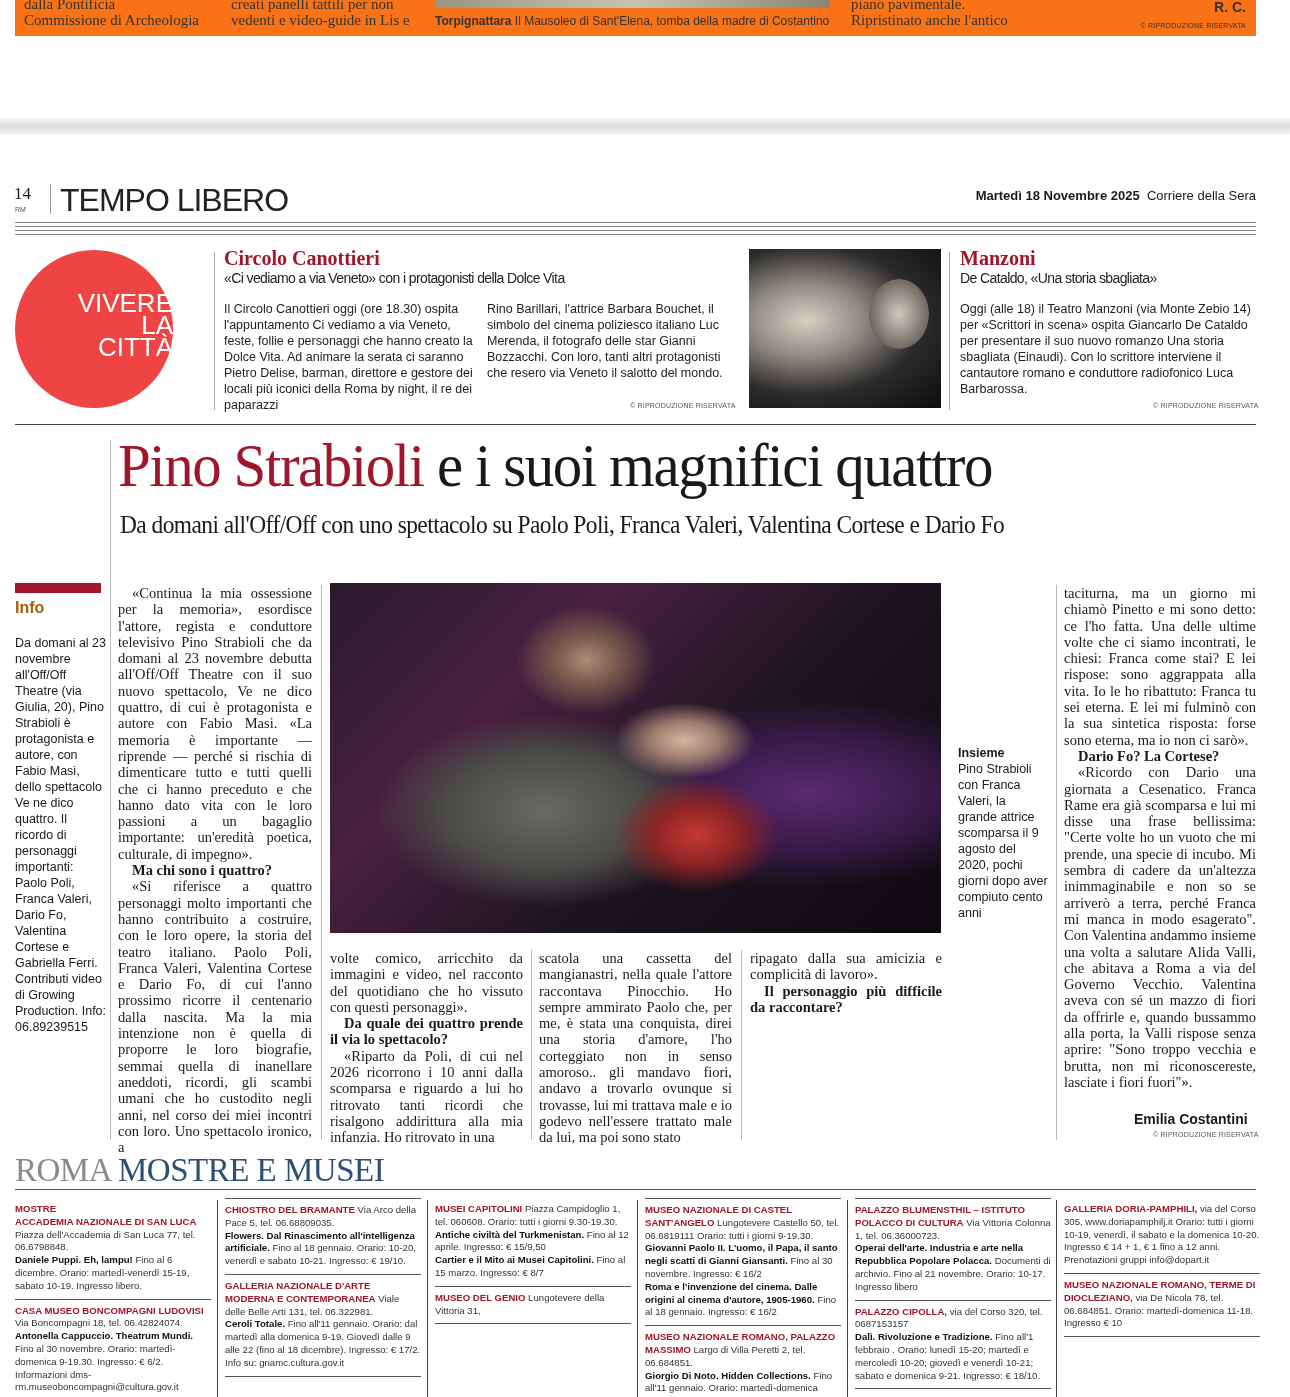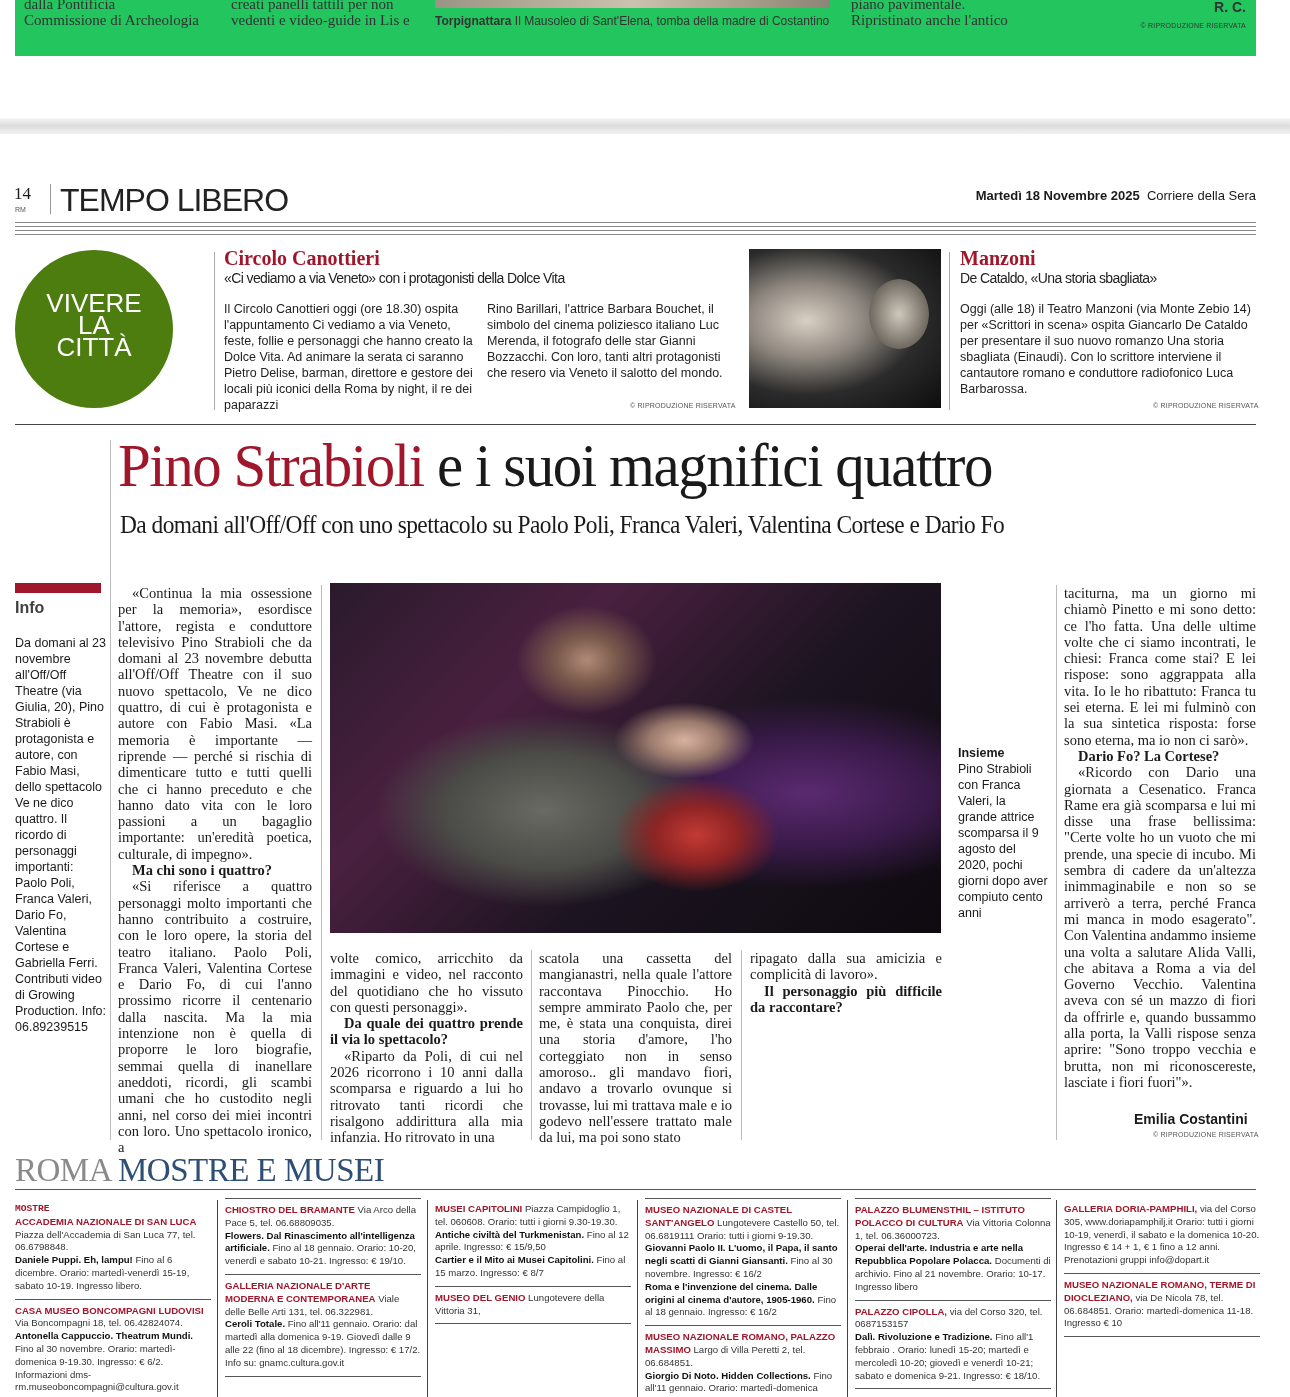--- a/index.html
+++ b/index.html
@@ -4,52 +4,52 @@
 <style>
   * { box-sizing: border-box; margin: 0; padding: 0; }
   html, body { width: 1290px; height: 1397px; background: #fff; overflow: hidden; }
   body { position: relative; font-family: "Liberation Serif", serif; color: #1a1a1a; }
   .abs { position: absolute; }
   .sans { font-family: "Liberation Sans", sans-serif; }
   .serif { font-family: "Liberation Serif", serif; }
   .red { color: #a0162a; }
 
   
-  #prev-strip { left: 15px; top: 0; width: 1241px; height: 56px; background: #22c55e; }
+  #prev-strip { left: 15px; top: 0; width: 1241px; height: 36px; background: #f97316; }
   #prev-strip .c { position: absolute; font-size: 15px; line-height: 16px; color: #333; }
   #prev-photo { position: absolute; left: 420px; top: 0; width: 395px; height: 8px; background: linear-gradient(90deg,#9a9484,#c8c2ae,#8c8474); }
   #page-sep { left: 0; top: 118px; width: 1290px; height: 16px; background: linear-gradient(#f6f6f6,#dcdcdc,#f2f2f2); }
 
   
   #page-num { left: 14px; top: 184px; font-size: 17px; font-family: "Liberation Serif", serif; }
   #page-rm { left: 15px; top: 206px; font-size: 7px; font-family: "Liberation Sans", sans-serif; color: #555; }
   #hdr-div { left: 50px; top: 184px; width: 1px; height: 30px; background: #999; }
   #section-title { left: 60px; top: 182px; font-size: 32px; font-family: "Liberation Sans", sans-serif; font-weight: 300; letter-spacing: -1px; color: #222; }
   #date-line { right: 34px; top: 188px; font-size: 13px; font-family: "Liberation Sans", sans-serif; }
   #date-line b { font-weight: bold; }
   .hline { position: absolute; left: 15px; width: 1241px; height: 1px; background: #888; }
 
   
-  #vivere { left: 15px; top: 250px; width: 158px; height: 158px; border-radius: 50%; background: #4d7c0f; color: #fff; text-align: center; font-family: "Liberation Sans", sans-serif; font-size: 26px; line-height: 22px; padding-top: 42px; font-weight: 300; }
+  #vivere { left: 15px; top: 250px; width: 158px; height: 158px; border-radius: 50%; background: #ef4444; color: #fff; text-align: right; font-family: "Liberation Sans", sans-serif; font-size: 26px; line-height: 22px; padding-top: 42px; font-weight: 300; }
 
   .vline { position: absolute; width: 1px; background: #aaa; }
   .kicker { font-family: "Liberation Serif", serif; font-weight: bold; font-size: 20px; color: #a0162a; }
   .subhead { font-family: "Liberation Sans", sans-serif; font-size: 14px; letter-spacing: -0.6px; color: #222; }
   .brief { font-family: "Liberation Sans", sans-serif; font-size: 12.5px; line-height: 16px; color: #222; }
   .copy { font-family: "Liberation Sans", sans-serif; font-size: 7px; color: #555; letter-spacing: 0.2px; }
 
   #photo-dolce { left: 749px; top: 249px; width: 192px; height: 159px; background: radial-gradient(ellipse at 30% 45%, #d8d0c4 0%, #8f8880 30%, #2b2b2b 60%, #0d0d0d 100%); }
   #photo-dolce .p2 { position:absolute; left:120px; top:30px; width:60px; height:70px; border-radius:50%; background: radial-gradient(#cfc8bc,#6e6860 70%,transparent 72%); }
 
   
   #headline { left: 118px; top: 430px; font-size: 62px; font-family: "Liberation Serif", serif; letter-spacing: -1.5px; line-height: 70px; white-space: nowrap; transform: scaleX(0.95); transform-origin: left; }
   #deck { left: 120px; top: 510px; font-size: 26px; font-family: "Liberation Serif", serif; letter-spacing: -0.6px; white-space: nowrap; transform: scaleX(0.90); transform-origin: left; }
 
   #info-bar { left: 15px; top: 583px; width: 86px; height: 10px; background: #a0162a; }
-  #info-title { left: 15px; top: 599px; font-family: "Liberation Sans", sans-serif; font-weight: bold; font-size: 16px; color: #404040; }
+  #info-title { left: 15px; top: 599px; font-family: "Liberation Sans", sans-serif; font-weight: bold; font-size: 16px; color: #a16207; }
   #info-body { left: 15px; top: 635px; width: 92px; font-family: "Liberation Sans", sans-serif; font-size: 12.5px; line-height: 16px; }
 
   .col { position: absolute; font-size: 14.5px; line-height: 16.3px; text-align: justify; hyphens: auto; font-family: "Liberation Serif", serif; }
   .col p { text-indent: 14px; }
   .col p.q { font-weight: bold; }
   .col p.nb { text-indent: 0; }
 
   #photo-main { left: 330px; top: 583px; width: 611px; height: 350px; background:
       radial-gradient(ellipse at 42% 22%, #b08a78 0%, #7a5a4c 6%, transparent 14%),
       radial-gradient(ellipse at 58% 45%, #d9b2a0 0%, #9a7a6c 7%, transparent 14%),
@@ -65,21 +65,21 @@
   #byline-copy { left: 1153px; top: 1131px; }
 
   
   #listing-title { left: 15px; top: 1152px; font-size: 33px; font-family: "Liberation Serif", serif; letter-spacing: -0.5px; }
   #listing-title .g { color: #8a8a8a; }
   #listing-title .b { color: #2d4e75; }
   .lcol { position: absolute; top: 1198px; width: 196px; font-family: "Liberation Sans", sans-serif; font-size: 9.6px; line-height: 12.8px; color: #333; }
   .lcol .entry { border-bottom: 1px solid #555; padding: 5px 0 6px; }
   .lcol .nm { color: #a0162a; font-weight: bold; }
   .lcol .tt { color: #111; font-weight: bold; }
-  .lcol .cat { color: #a0162a; font-weight: bold; display:block;font-family:Liberation Mono, monospace; }
+  .lcol .cat { color: #a0162a; font-weight: bold; display:block; }
 </style>
 </head>
 <body>
 
 <div id="prev-strip" class="abs">
   <div class="c serif" style="left:9px;top:-4px;">
     <div>dalla Pontificia</div>
     <div>Commissione di Archeologia</div>
   </div>
   <div class="c serif" style="left:216px;top:-4px;">

